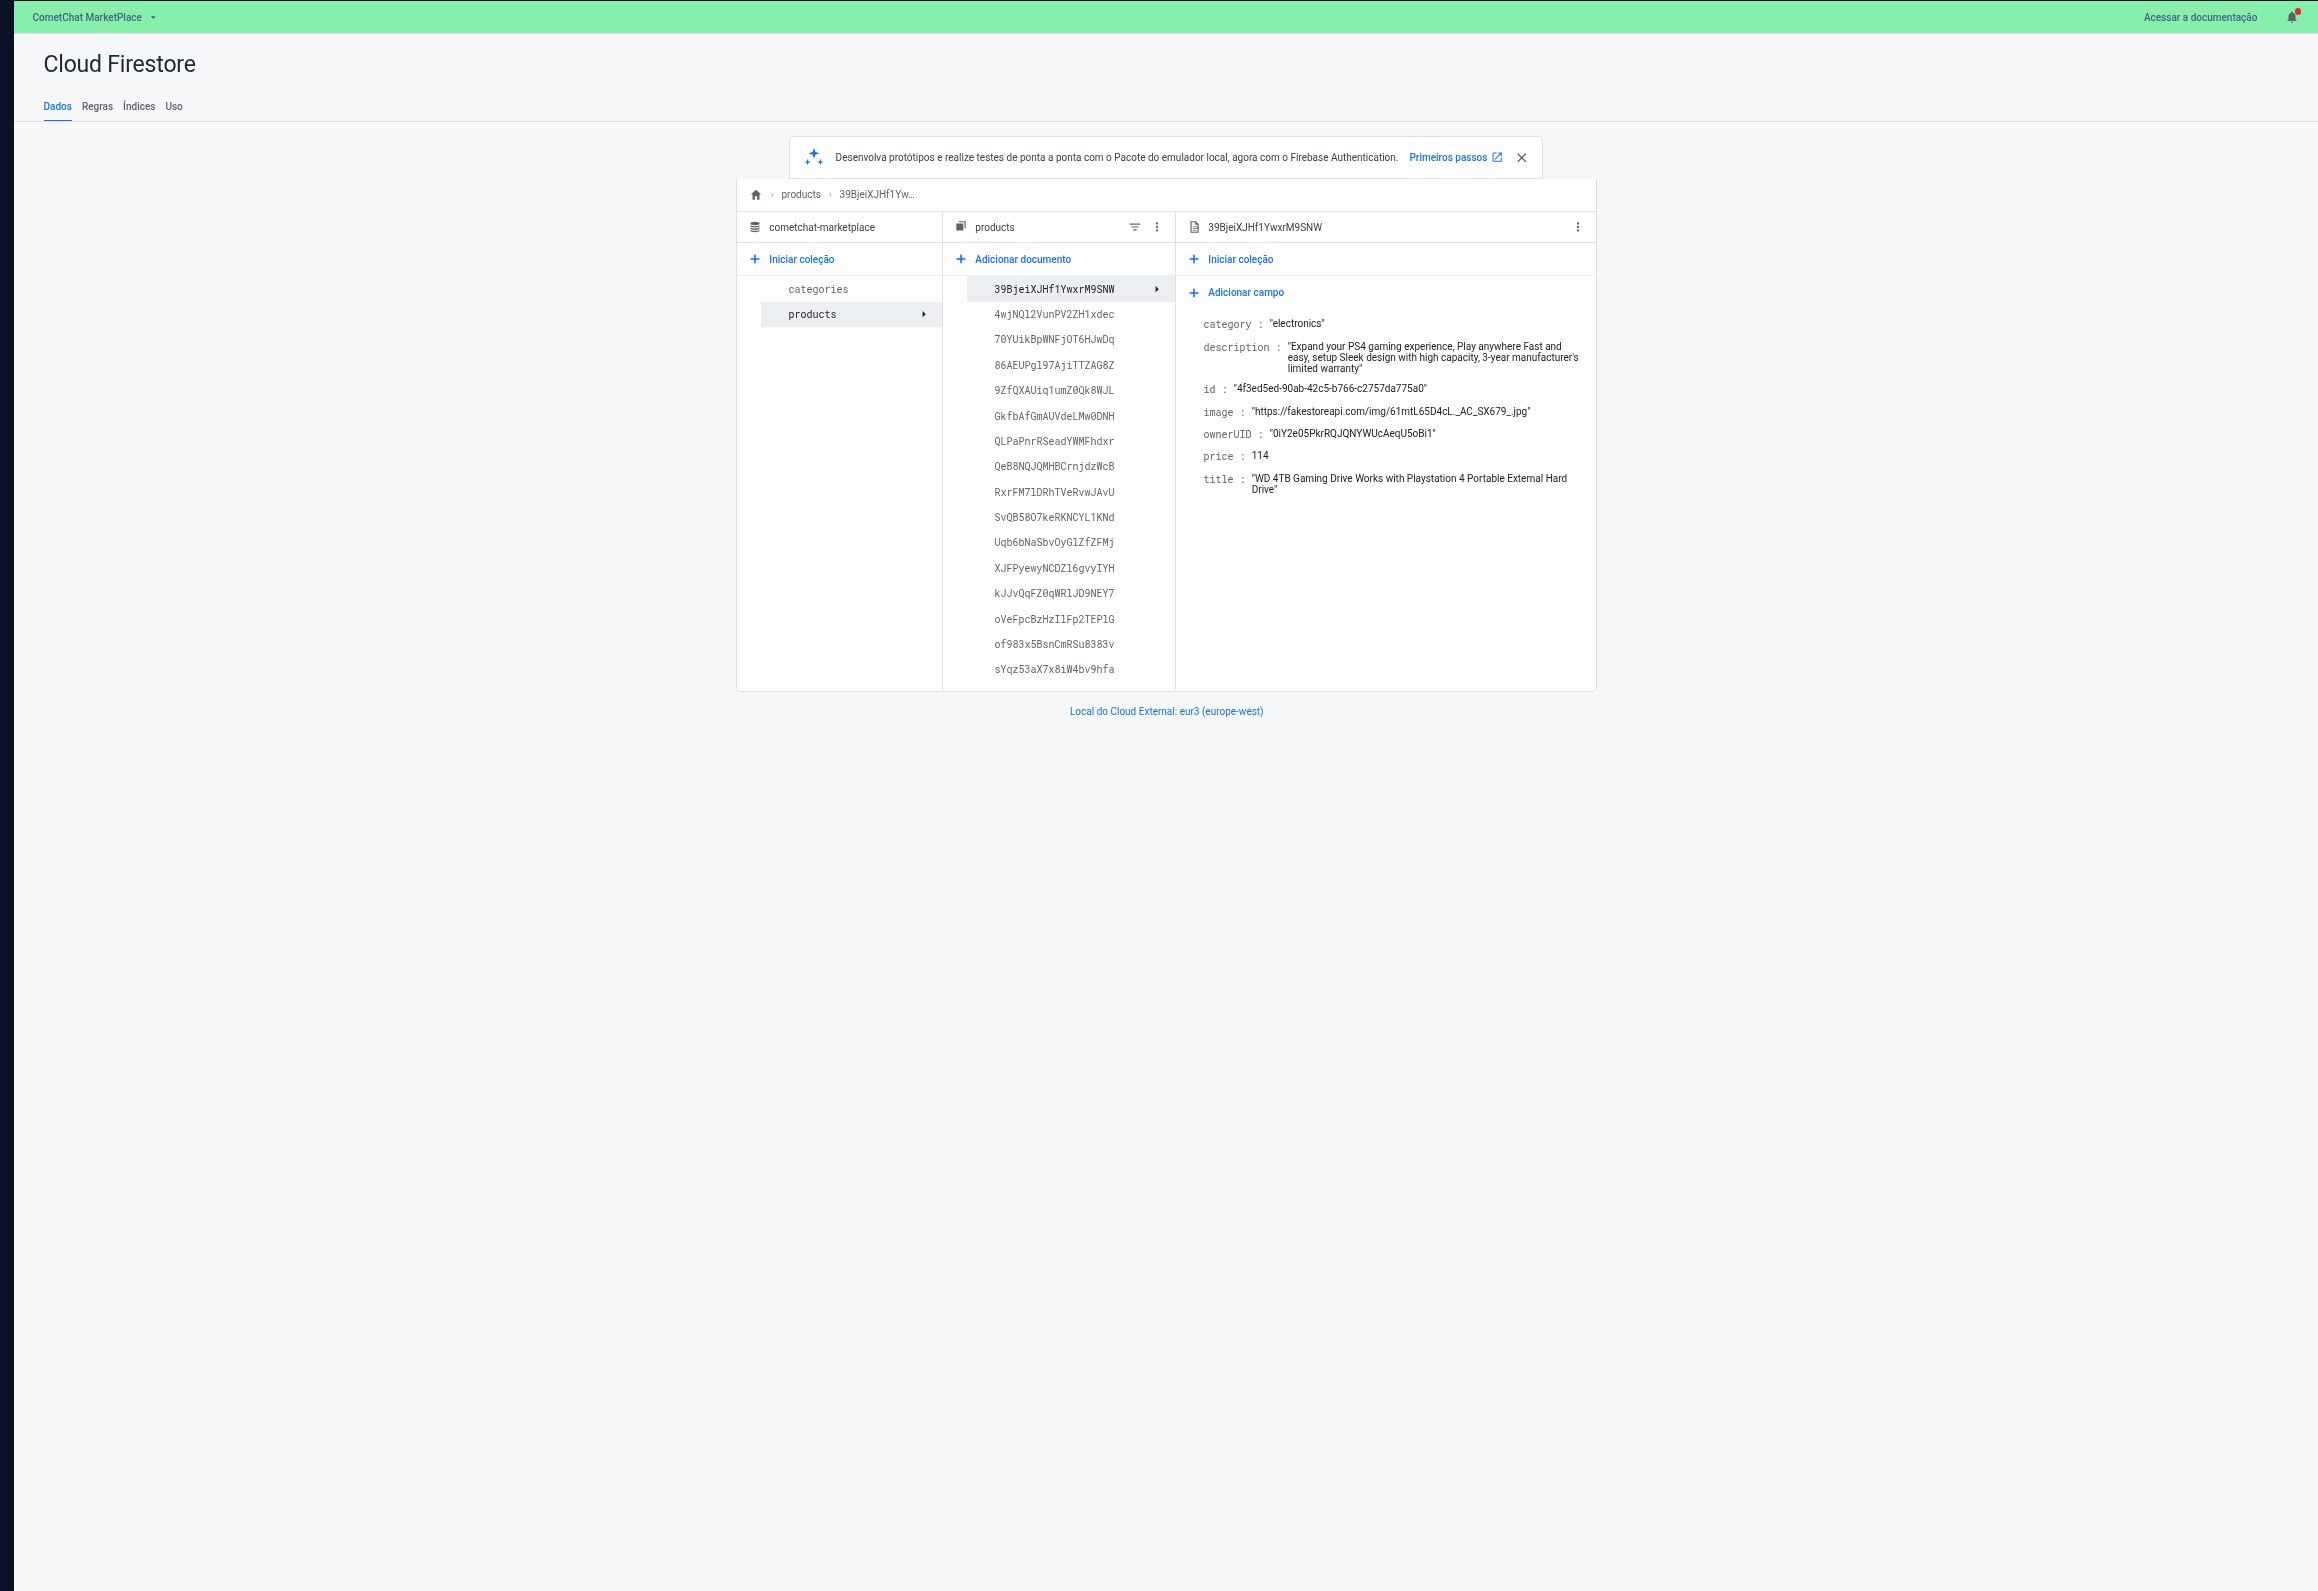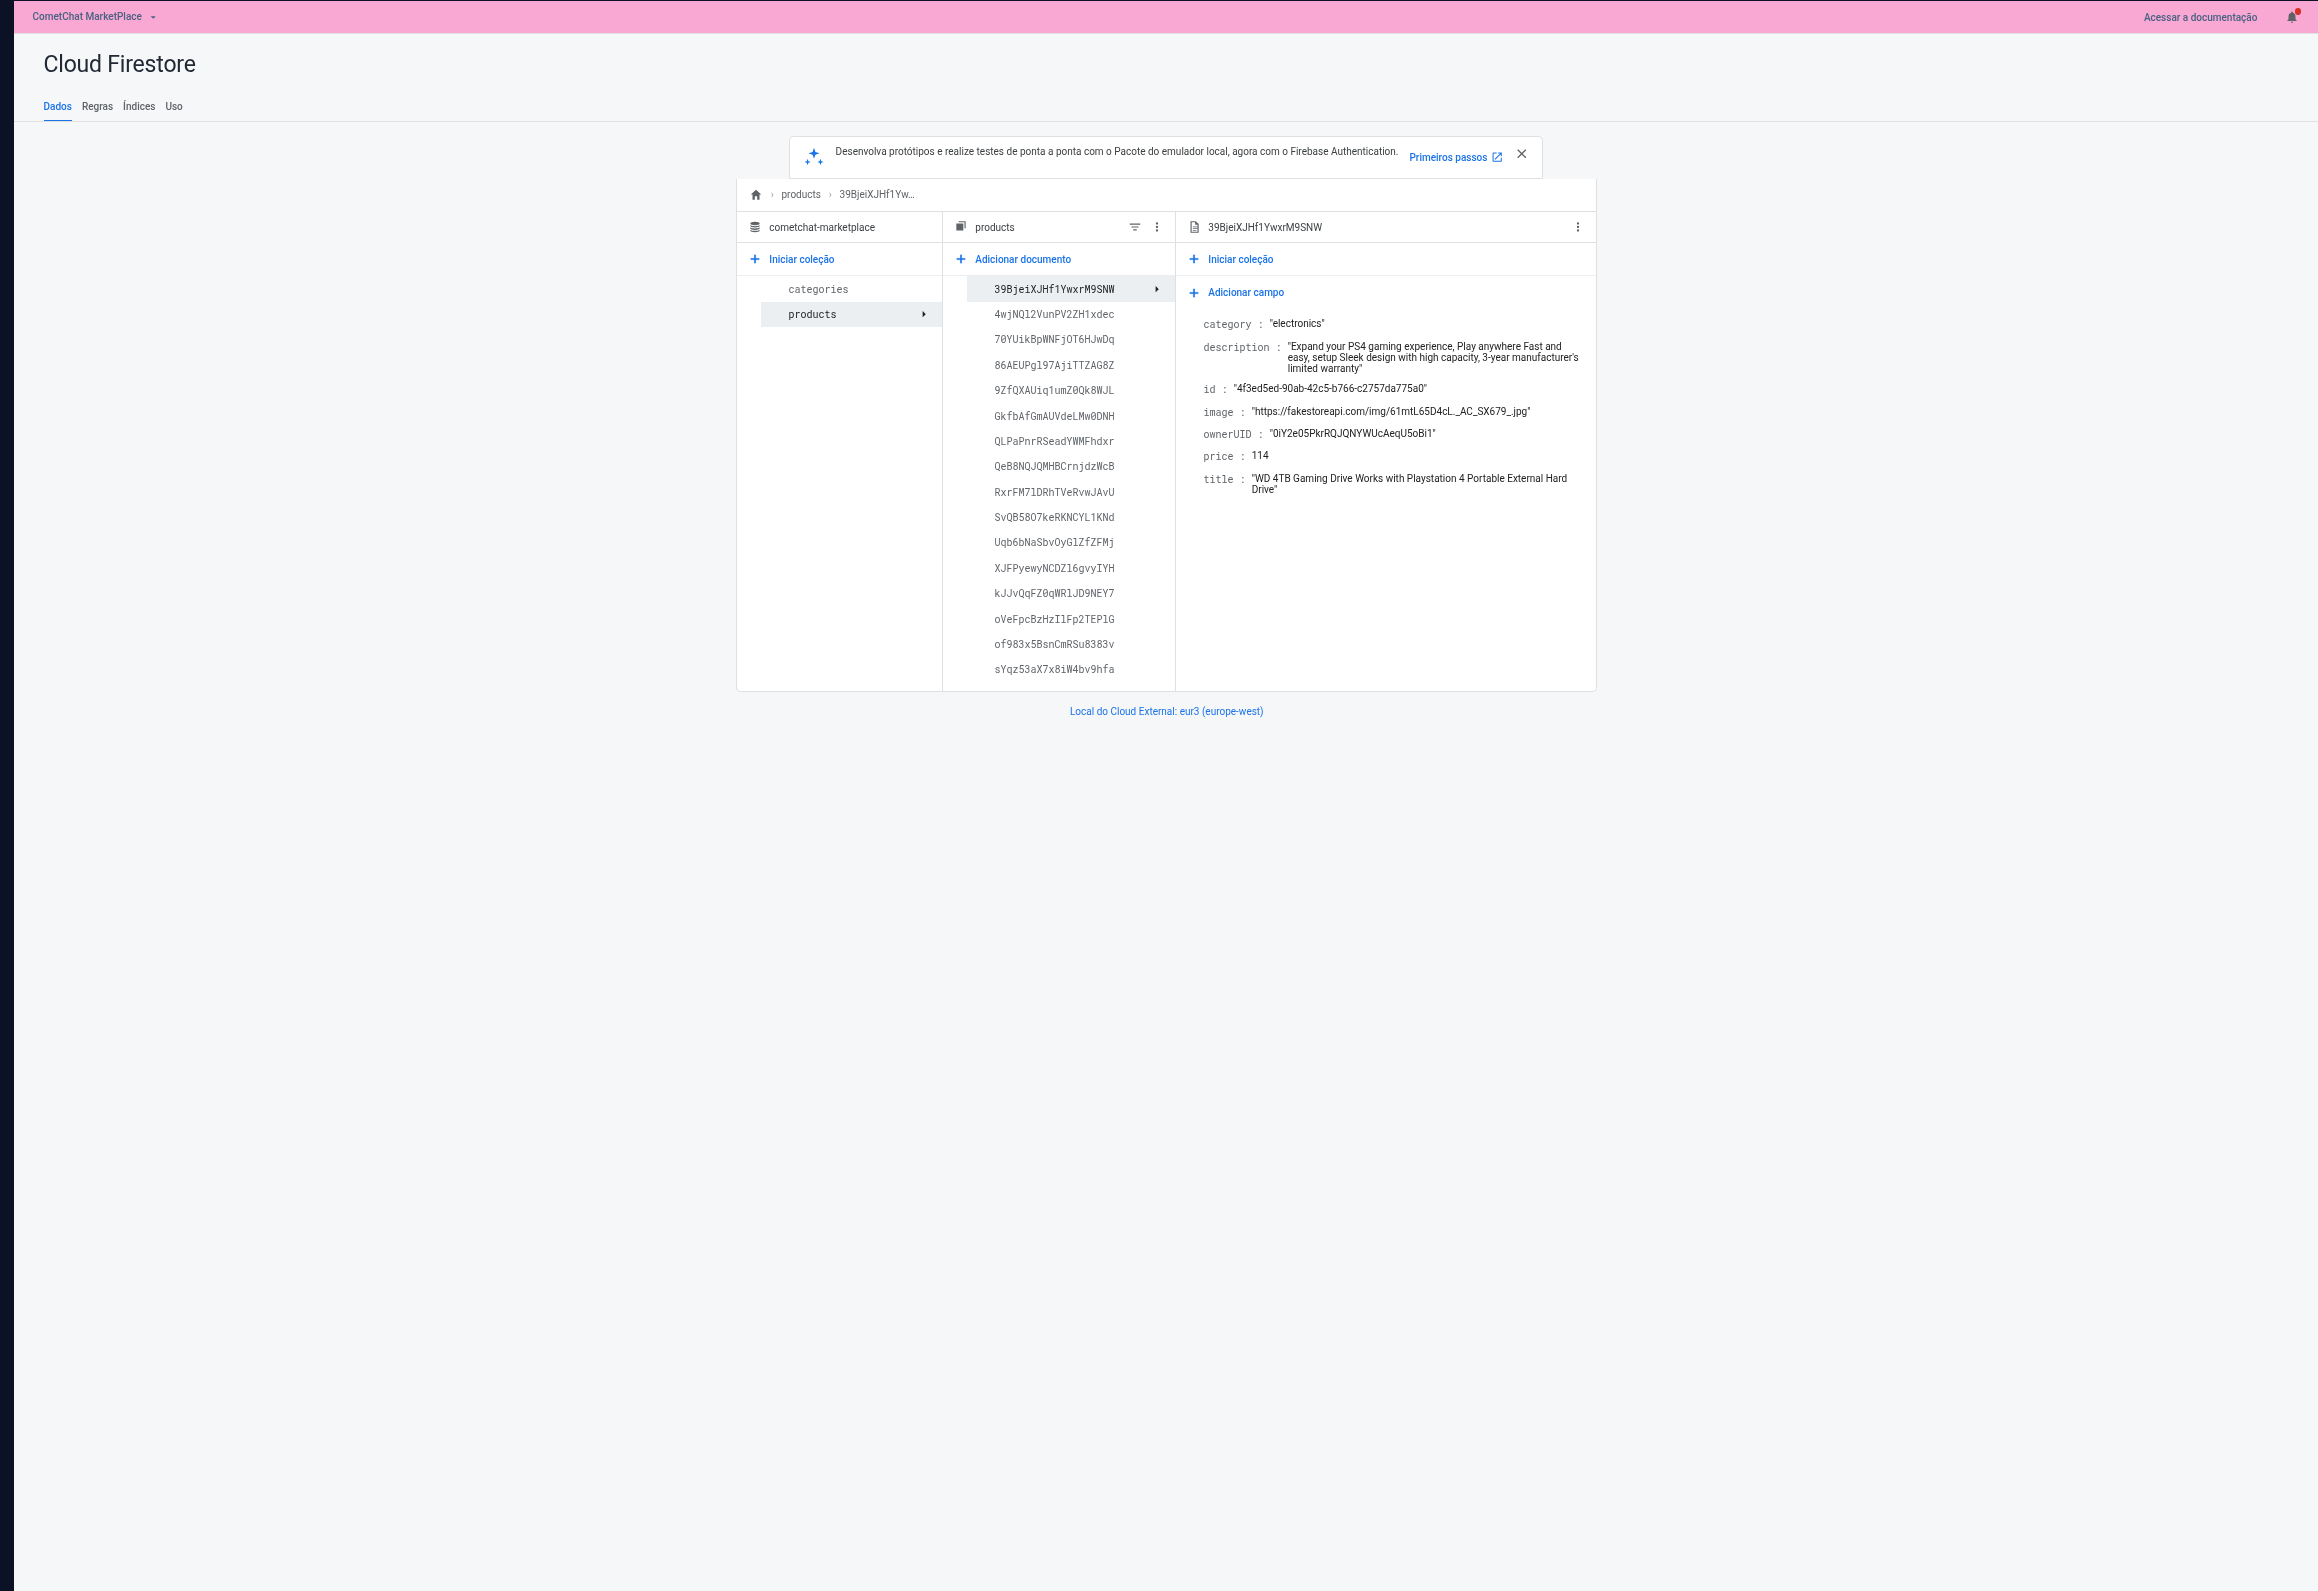--- a/index.html
+++ b/index.html
@@ -18,25 +18,24 @@
     position: relative;
   }
   .sidebar-dark::before {
     content:"";
     position:absolute; top:0; left:0; right:0; height:1.6px;
     background:#0b1226;
   }
   .main { flex: 1; display: flex; flex-direction: column; overflow: hidden; }
   .topbar {
     height: 34px;
-    background: #f9a8d4;
+    background: #86efac;
     border-top: 1.6px solid #0b1226;
     border-bottom: 0.8px solid #e0e0e0;
     display: flex;
-    align-items: center;
     padding: 0 18.6px;
     justify-content: space-between;
   }
   .project-select {
     display: flex; align-items: center; gap: 4.7px;
     color: #476282; font-size: 10px; font-weight: 500;
     cursor: pointer;
   }
   .top-right { display: flex; align-items: center; gap: 28px; }
   .doc-link { color: #476282; font-size: 10px; font-weight: 500; cursor: pointer; }
@@ -49,21 +48,21 @@
   .tabs { display:flex; gap:10px; border-bottom:0.8px solid #e0e0e0; margin-top:15.5px; padding-left:29.5px; }
   .tab { padding:7.8px 0; color:#5f6368; font-size:10px; font-weight:500; border-bottom:1.6px solid transparent; cursor:pointer; }
   .tab.active { color:#1a73e8; border-bottom-color:#1a73e8; }
 
   .banner {
     margin: 14px auto 0 auto;
     max-width: 861px;
     border: 0.8px solid #e0e0e0;
     border-radius: 4.7px 4.7px 0 0;
     background: #fff;
-    display:flex; gap:11px;
+    display:flex; align-items:center; gap:11px;
     padding: 9.3px 12.4px;
     position: relative;
   }
   .banner .sparkle { width:22px; height:22px; color:#1a73e8; flex-shrink:0; }
   .banner-text { flex:1; color:#3c4043; font-size:10px; }
   .banner-link { color:#1a73e8; font-size:10px; font-weight:500; display:inline-flex; align-items:center; gap:3.1px; cursor:pointer; }
   .banner-close { cursor:pointer; color:#5f6368; width:15.5px; height:15.5px; }
 
   .explorer {
     margin: 0 auto 0 auto;

